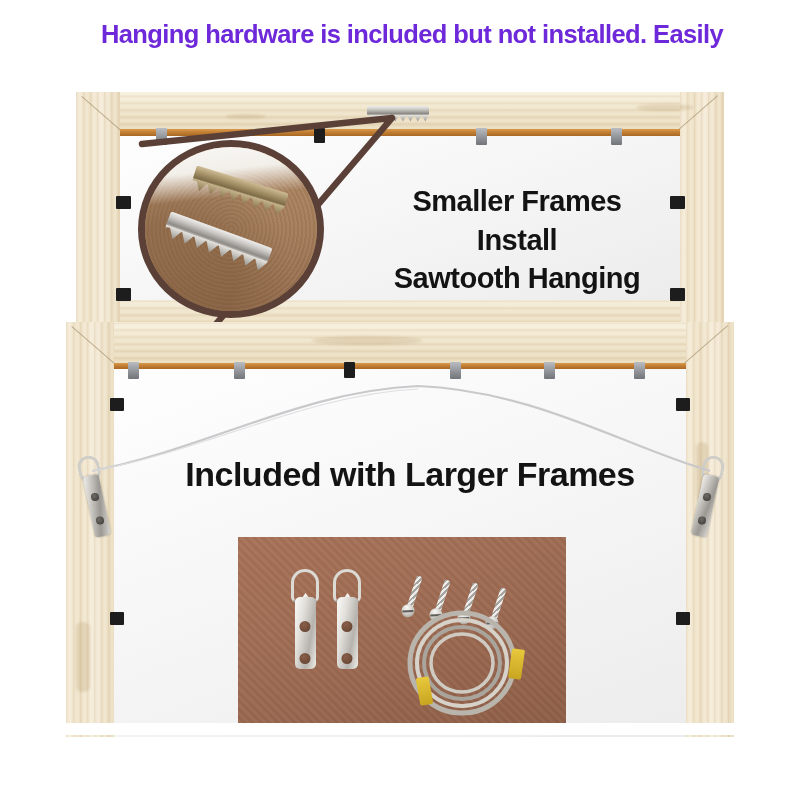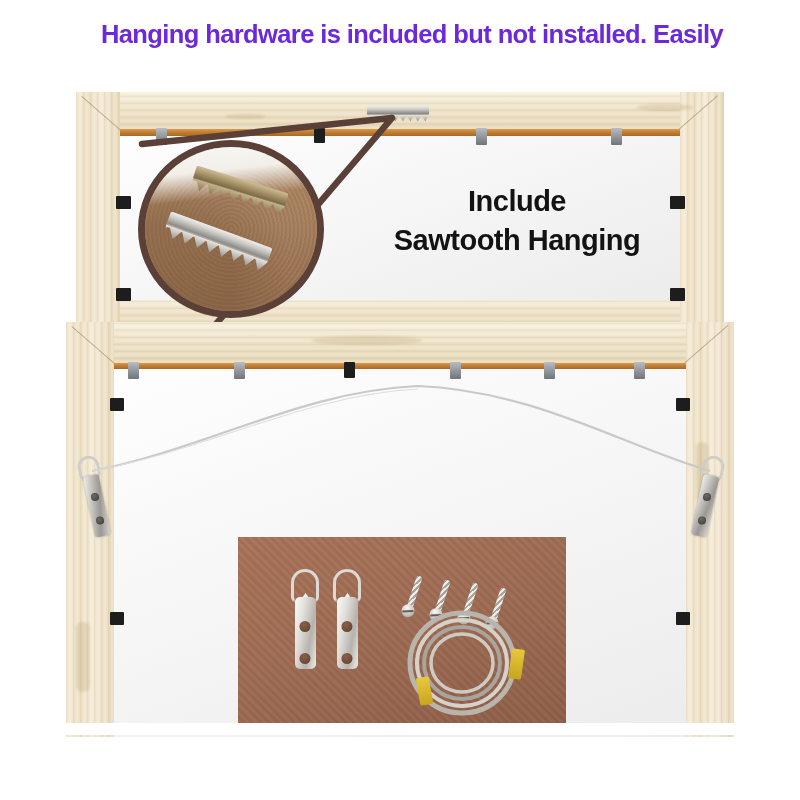--- a/index.html
+++ b/index.html
@@ -181,21 +181,22 @@
       <div class="bar"></div>
       <div class="teeth"></div>
     </div>
     <div class="sawtooth" style="left:18px;top:82px;width:108px;height:28px;transform:rotate(20deg);">
       <div class="bar"></div>
       <div class="teeth"></div>
     </div>
   </div>
 
   <div class="frametext" id="text-small">
-    <div>Include</div>
+    <div>Smaller Frames</div>
+    <div>Install</div>
     <div>Sawtooth Hanging</div>
   </div>
 
   <div class="frame" id="frame-large">
     <div class="rail h" style="left:0;top:0;width:668px;height:44px;"></div>
     <div class="rail" style="left:0;top:0;width:48px;height:415px;"></div>
     <div class="rail" style="left:620px;top:0;width:48px;height:415px;"></div>
 
     <div class="miter" style="left:6px;top:4px;width:58px;transform:rotate(41deg);"></div>
     <div class="miter" style="left:662px;top:4px;width:58px;transform:rotate(139deg);"></div>
@@ -230,20 +231,21 @@
     <div class="hole" style="top:38px;"></div>
     <div class="hole" style="top:62px;"></div>
   </div>
 
   <svg id="hang-wire" viewBox="0 0 668 140">
     <path d="M 26 116 C 140 94, 236 36, 352 31 C 470 36, 560 92, 644 116" stroke="#c9c9cb" stroke-width="2.2" fill="none"></path>
     <path d="M 26 116 C 140 96, 238 40, 352 34" stroke="#dedee0" stroke-width="1.1" fill="none"></path>
   </svg>
 
   <div class="frametext" id="text-large">
+    <div>Included with Larger Frames</div>
   </div>
 
   <div id="hardware-kit">
     <div class="kit-dring" style="left:50px;top:32px;">
       <div class="k-ring"></div>
       <div class="k-notch"></div>
       <div class="k-strap"></div>
       <div class="k-hole" style="top:52px;"></div>
       <div class="k-hole" style="top:84px;"></div>
     </div>

